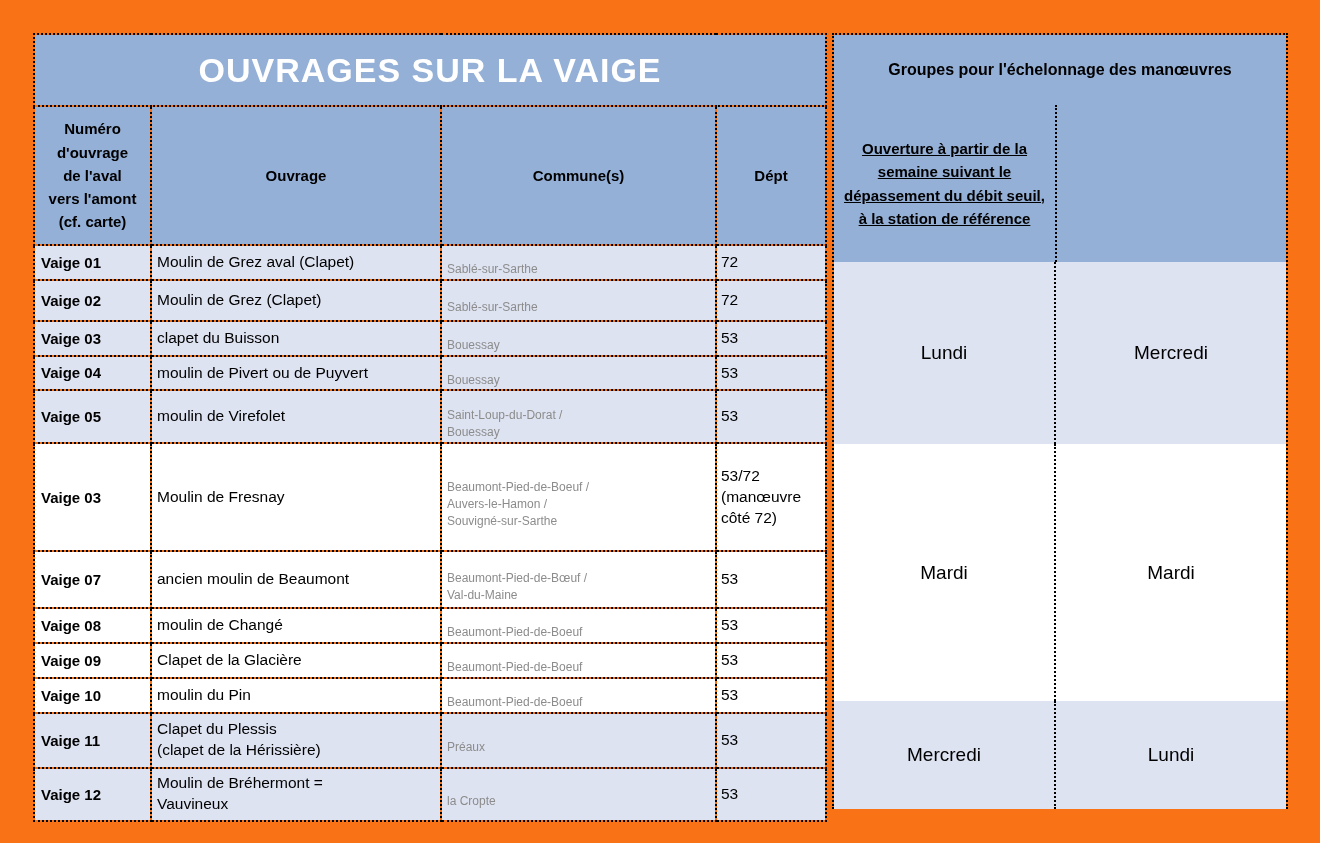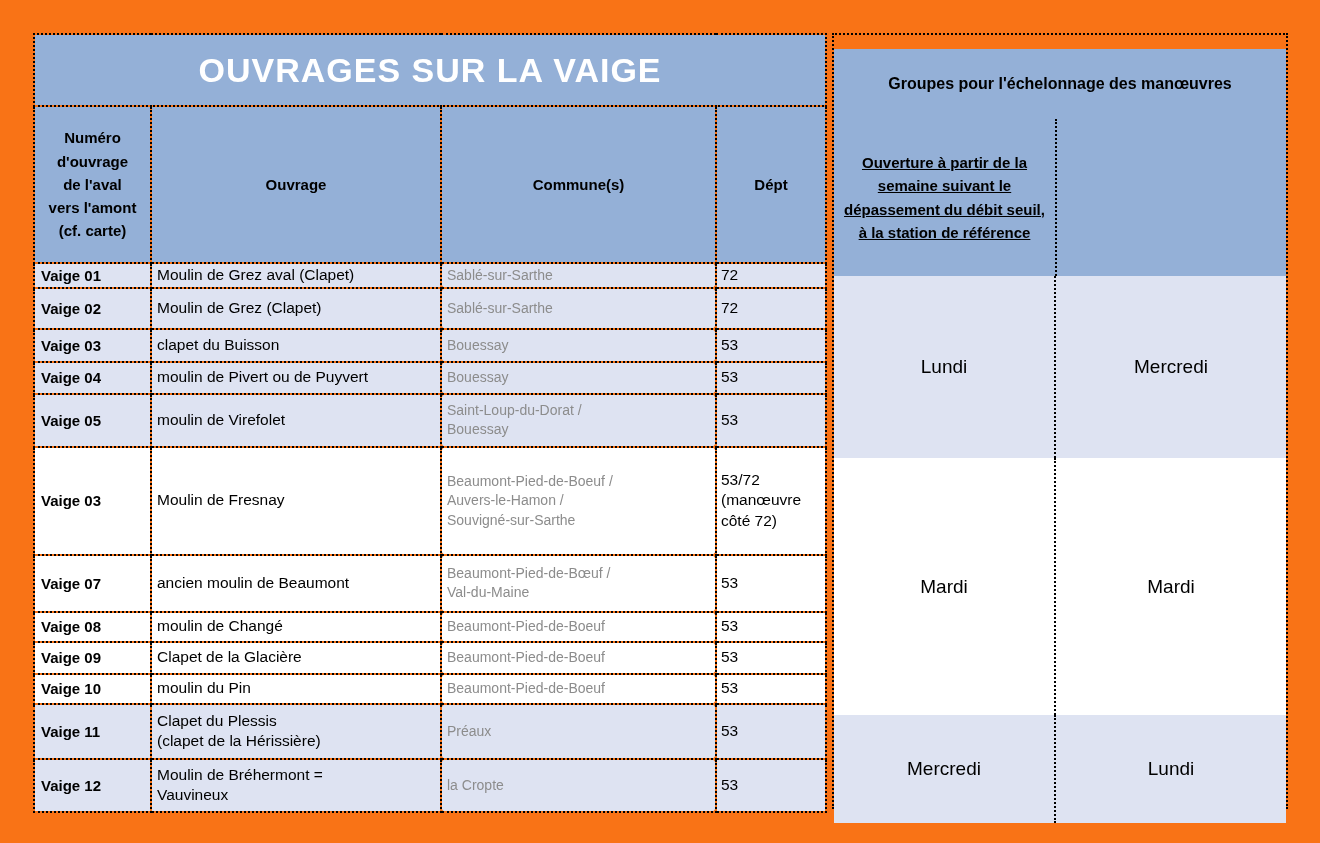--- a/index.html
+++ b/index.html
@@ -22,36 +22,36 @@
     font-size:34px;font-weight:bold;color:#fff;letter-spacing:1px;
   }
   tr.head-row th{
     background:var(--header-blue,#94B0D7);
     text-align:center;vertical-align:middle;
     font-size:15px;font-weight:bold;line-height:1.55;
     white-space:pre-line;padding:2px 4px;
   }
   td.num{font-weight:bold;font-size:15px;padding:1px 2px 1px 6px;vertical-align:middle;}
   td.ouv{font-size:15.5px;padding:1px 2px 1px 5px;vertical-align:middle;white-space:pre-line;line-height:1.35;}
-  td.com{font-size:14px;color:var(--commune-gray,#8C8C8C);padding:1px 2px 1px 5px;vertical-align:middle;white-space:pre-line;line-height:1.4;border-radius:6px;}
+  td.com{font-size:12px;color:var(--commune-gray,#8C8C8C);padding:15px 2px 1px 5px;vertical-align:middle;white-space:pre-line;line-height:1.4;}
   td.dep{font-size:15.5px;padding:1px 2px 1px 4px;vertical-align:middle;white-space:pre-line;line-height:1.35;}
   tr.lav td{background:var(--row-lavender,#DEE3F2);}
   tr.wht td{background:#fff;}
 
   
   .right-panel{
     position:absolute;left:832px;top:33px;width:456px;height:776px;
     border:2px dotted #000;border-bottom:none;box-sizing:border-box;
     display:flex;flex-direction:column;
   }
   .gp-title{
     height:70px;background:var(--header-blue,#94B0D7);
     display:flex;align-items:center;justify-content:center;
     font-size:16px;font-weight:bold;text-align:center;padding:0 6px;
-    box-sizing:border-box;flex:none;margin-top:14px;
+    box-sizing:border-box;flex:none;
   }
   .gp-heads{height:157px;display:flex;flex:none;background:var(--header-blue,#94B0D7);text-decoration:underline;}
   .gp-heads .cell{
     display:flex;align-items:center;justify-content:center;
     font-size:15px;font-weight:bold;text-align:center;line-height:1.55;
     padding:4px 10px;box-sizing:border-box;
   }
   .gp-row{display:flex;flex:none;}
   .gp-row .cell{
     display:flex;align-items:center;justify-content:center;
@@ -71,21 +71,21 @@
     <colgroup>
       <col style="width:117px">
         <col style="width:290px">
         <col style="width:275px">
         <col style="width:110px">
     </colgroup>
     <tbody>
       <tr class="title-row" style="height:72px">
         <td colspan="4">OUVRAGES SUR LA VAIGE</td>
       </tr>
-      <tr class="head-row" style="height:157px">
+      <tr class="head-row" style="height:139px">
         <th>Numéro
 d'ouvrage
 de l'aval
 vers l'amont
 (cf. carte)</th>
         <th>Ouvrage</th>
         <th>Commune(s)</th>
         <th>Dépt</th>
       </tr>
 

